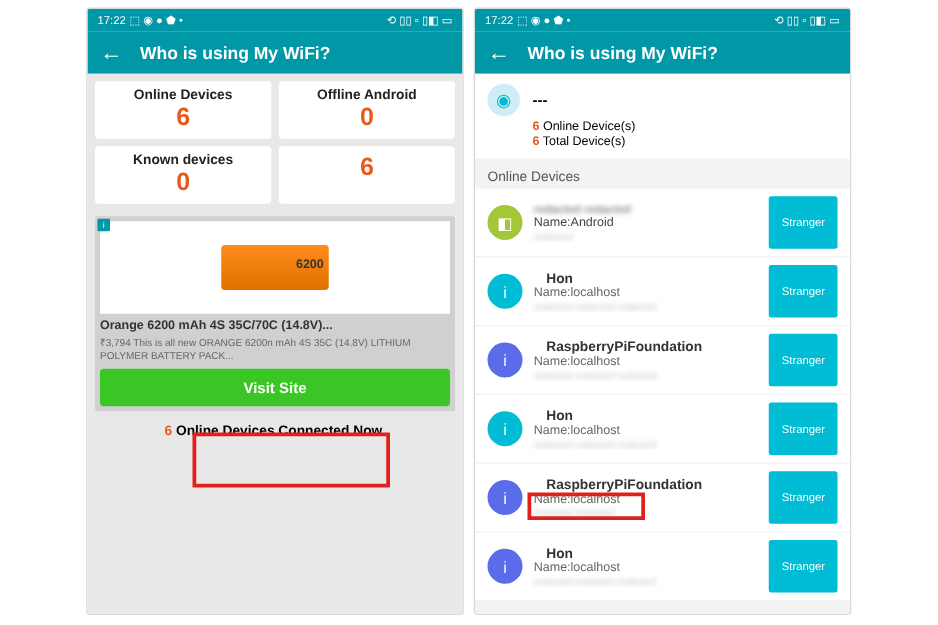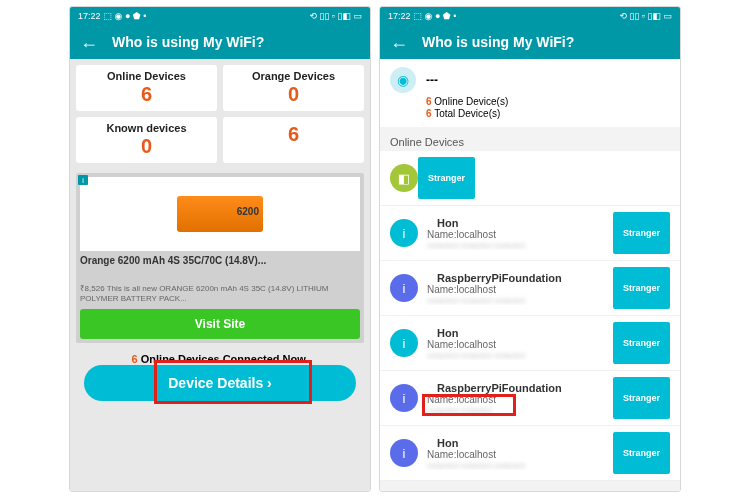--- a/index.html
+++ b/index.html
@@ -16,21 +16,21 @@
   
   .stats-grid { display: grid; grid-template-columns: 1fr 1fr; gap: 6px; padding: 6px; }
   .stat-card { background: #fff; border-radius: 3px; text-align: center; padding: 5px 4px; }
   .stat-label { font-size: 11px; font-weight: 700; color: #222; }
   .stat-value { font-size: 20px; font-weight: 700; color: #e85a1a; margin-top: 1px; }
   .ad { margin: 4px 6px; background: #d0d0d0; border-radius: 2px; padding: 4px; font-size: 9px; position: relative; }
   .ad-close { position: absolute; top: 2px; left: 2px; width: 10px; height: 10px; background: #0097a7; color:#fff; font-size:7px; display:flex; align-items:center; justify-content:center; border-radius:1px; }
   .ad-img { height: 74px; background: #fff; margin-bottom: 4px; display:flex; align-items:center; justify-content:center; }
   .battery-img { width: 86px; height: 36px; background: linear-gradient(#ff8c1a, #e07000); border-radius: 3px; position: relative; }
   .battery-img::after { content: "6200"; position: absolute; right: 4px; top: 10px; font-size: 10px; font-weight: 700; color: #333; }
-  .ad-title { font-weight: 700; color: #333; font-size: 10px; margin-bottom: 18px; }
+  .ad-title { font-weight: 700; color: #333; font-size: 10px; margin-bottom: 4px; }
   .ad-desc { color: #666; font-size: 8px; line-height: 1.25; }
   .visit-btn { background: #3ac625; color: #fff; text-align: center; padding: 8px; font-size: 12px; font-weight: 700; border-radius: 3px; margin-top: 5px; }
   .connected-now { text-align: center; font-size: 11px; font-weight: 700; margin: 10px 0 0; }
   .connected-now .num { color: #e85a1a; }
   .details-btn-wrap { padding: 0 14px 12px; position: relative; }
   .details-btn { background: #00bcd4; color: #fff; border-radius: 20px; padding: 10px; text-align: center; font-size: 14px; font-weight: 700; }
   .red-box { position: absolute; border: 3px solid #e2201b; }
   .red-box-1 { left: 84px; top: -5px; width: 158px; height: 44px; }
 
   
@@ -47,21 +47,21 @@
   .dev-icon { width: 28px; height: 28px; border-radius: 50%; display:flex; align-items:center; justify-content:center; font-size:13px; color:#fff; flex-shrink:0; }
   .dev-icon.android { background: #a4c639; }
   .dev-icon.blue { background: #5a6cea; }
   .dev-icon.cyan { background: #00bcd4; }
   .dev-info { flex: 1; padding-left: 9px; font-size: 10px; overflow: hidden; }
   .dev-top { font-weight: 700; color: #333; filter: blur(2px); opacity: 0.6; font-size: 9px; margin-bottom: 1px; }
   .dev-name { font-size: 10px; color: #444; }
   .dev-ip { color: #999; filter: blur(2px); opacity: 0.6; font-size: 8px; margin-top: 1px; }
   .dev-name-clear { font-weight: 700; color: #333; font-size: 11px; margin-left: 10px; }
   .dev-sub { font-size: 10px; color: #666; }
-  .stranger-btn { background: #00bcd4; color: #fff; font-size: 9px; padding: 16px 10px; border-radius: 2px; font-weight: 700; }
+  .stranger-btn { background: #00bcd4; color: #fff; font-size: 9px; padding: 16px 10px; border-radius: 2px; font-weight: 400; }
   .red-box-2 { left: 42px; top: 23px; width: 94px; height: 22px; }
 </style>
 </head>
 <body>
 
 <div class="container">
 
   <div class="phone">
     <div class="status-bar">
       <div class="status-left">
@@ -76,46 +76,45 @@
       <span class="back-icon">←</span>
       <span class="title">Who is using My WiFi?</span>
     </div>
     <div class="content">
       <div class="stats-grid">
         <div class="stat-card">
           <div class="stat-label">Online Devices</div>
           <div class="stat-value">6</div>
         </div>
         <div class="stat-card">
-          <div class="stat-label">Orange Devices</div>
+          <div class="stat-label">Offline Android</div>
           <div class="stat-value">0</div>
         </div>
         <div class="stat-card">
           <div class="stat-label">Known devices</div>
           <div class="stat-value">0</div>
         </div>
         <div class="stat-card">
           <div class="stat-value">6</div>
         </div>
       </div>
       <div class="ad">
         <div class="ad-close">i</div>
         <div class="ad-img">
             <div class="battery-img"></div>
           </div>
         <div class="ad-title">Orange 6200 mAh 4S 35C/70C (14.8V)...</div>
-        <div class="ad-desc">₹8,526 This is all new ORANGE 6200n mAh 4S 35C (14.8V) LITHIUM POLYMER BATTERY PACK...</div>
+        <div class="ad-desc">₹3,794 This is all new ORANGE 6200n mAh 4S 35C (14.8V) LITHIUM POLYMER BATTERY PACK...</div>
         <div class="visit-btn">Visit Site</div>
       </div>
       <div class="connected-now">
         <span class="num">6</span>
         <span>Online Devices Connected Now.</span>
       </div>
       <div class="details-btn-wrap">
-        <div class="details-btn">Device Details ›</div>
         <div class="red-box red-box-1"></div>
       </div>
     </div>
   </div>
 
   <div class="phone">
     <div class="status-bar">
       <div class="status-left">
           <span>17:22</span>
           <span>⬚ ◉ ● ⬟ •</span>
@@ -138,20 +137,25 @@
         </div>
         <div class="summary-stats">
           <div><span class="n">6</span> <span>Online Device(s)</span></div>
           <div><span class="n">6</span> <span>Total Device(s)</span></div>
         </div>
       </div>
       <div class="section-title">Online Devices</div>
       <div id="device-list">
           <div class="device-row">
             <div class="dev-icon android">◧</div>
+            <div class="dev-info">
+              <div class="dev-top">redacted redacted</div>
+              <div class="dev-name">Name:Android</div>
+              <div class="dev-ip">redacted</div>
+            </div>
             <div class="stranger-btn">Stranger</div>
           </div>
           <div class="device-row">
             <div class="dev-icon cyan">i</div>
             <div class="dev-info">
               <div class="dev-name-clear">Hon</div>
               <div class="dev-sub">Name:localhost</div>
               <div class="dev-ip">redacted redacted redacted</div>
             </div>
             <div class="stranger-btn">Stranger</div>

